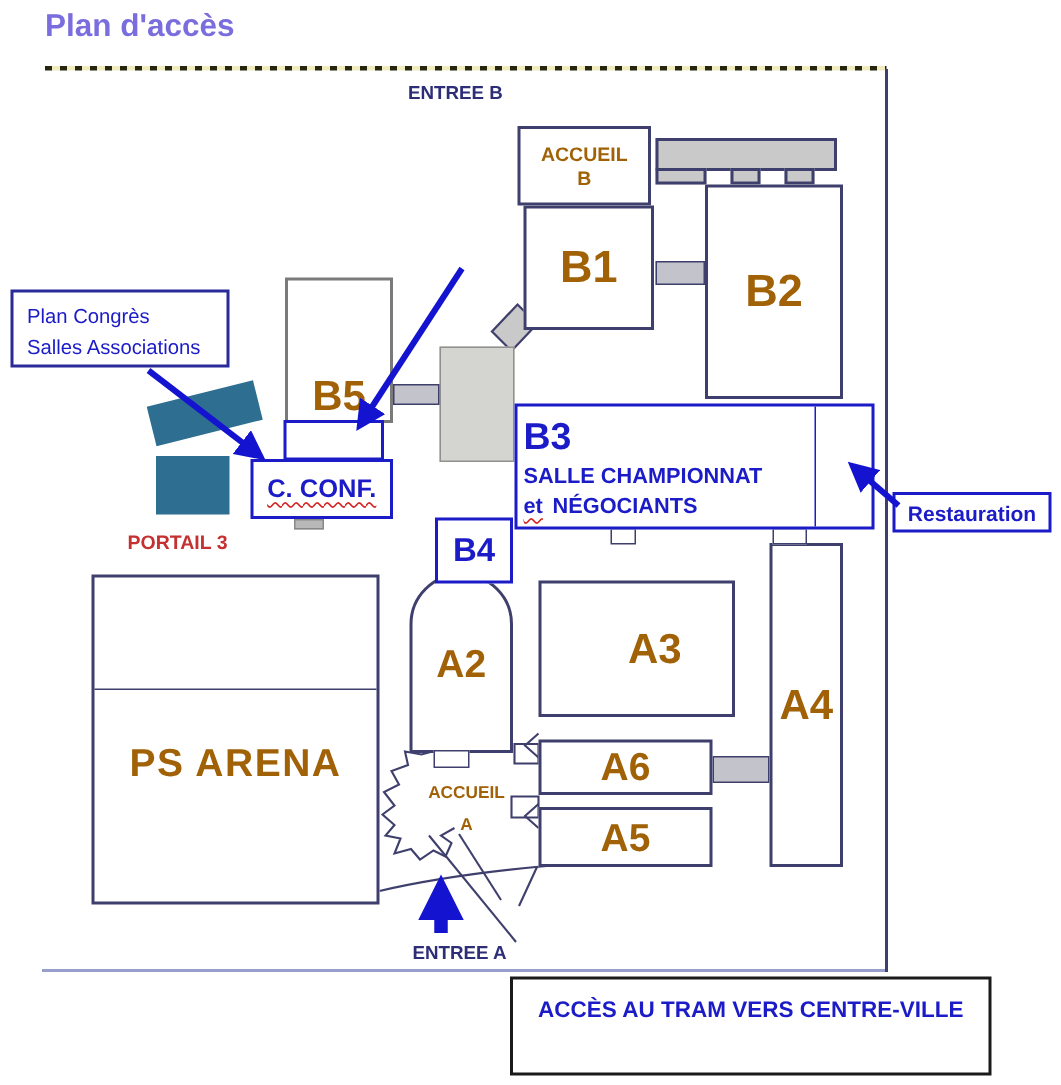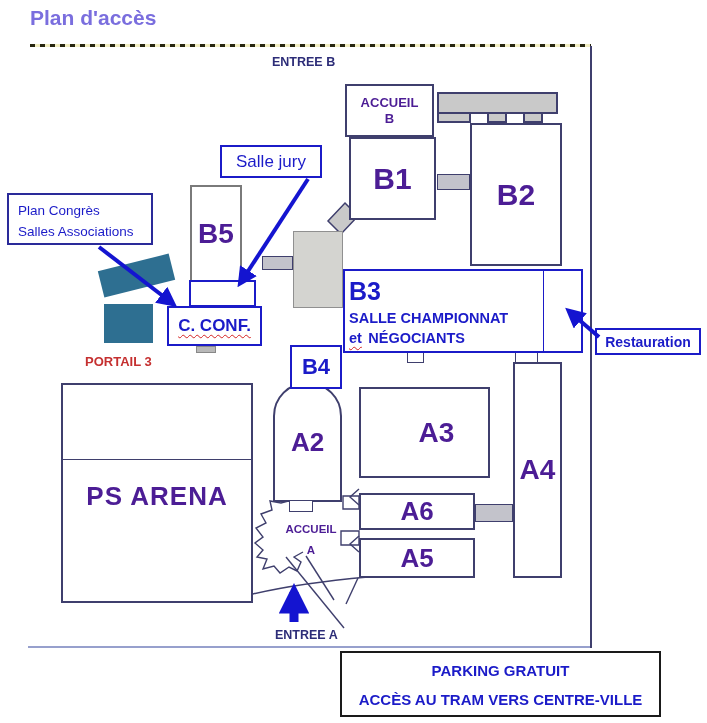--- a/index.html
+++ b/index.html
@@ -9,21 +9,21 @@
   }
   .abs{position:absolute;}
   .title{left:30px;top:6px;font-size:21px;font-weight:bold;color:#7a6ede;}
   .dashed-line{left:30px;top:44px;width:561px;height:3px;
     background:repeating-linear-gradient(90deg,#26260f 0 5px,#f0ecc0 5px 10px);}
   .map-right-border{left:590px;top:46px;height:602px;width:0;border-left:2px solid #3f3f6d;}
   .map-bottom-border{left:28px;top:646px;width:562px;height:0;border-top:2px solid #97a0cd;}
   .navy-box{border:2px solid #3f3f6d;background:#fff;box-sizing:border-box;
     display:flex;align-items:center;justify-content:center;}
   .blue-box{border:2.5px solid #1b1bc8;background:#fff;box-sizing:border-box;}
-  .red-label{color:#4c1d95;font-weight:bold;}
+  .red-label{color:#a16207;font-weight:bold;}
   .blue-text{color:#1b1bc8;}
   .navy-text{color:#2d2d78;font-weight:bold;}
   .gray-fill{background:#c9c9c9;border:2px solid #3f3f6d;box-sizing:border-box;}
   .gray-conn{background:#c3c3cb;border:1.5px solid #3f3f6d;box-sizing:border-box;}
   .svg-layer{left:0;top:0;pointer-events:none;}
   .teal{background:#2e6f91;}
   .wavy{text-decoration:underline wavy #d42222;text-decoration-thickness:1px;text-underline-offset:3px;}
   .parking-box{border:2px solid #1a1a1a;background:#fff;box-sizing:border-box;text-align:center;}
 </style>
 </head>
@@ -74,28 +74,28 @@
   <div class="abs navy-box" style="left:345px;top:84px;width:89px;height:53px;z-index:2;flex-direction:column;line-height:1.2;">
     <span class="red-label" style="font-size:13px;">ACCUEIL</span>
     <span class="red-label" style="font-size:13px;">B</span>
   </div>
   <div class="abs navy-box" style="left:349px;top:137px;width:87px;height:83px;z-index:2;">
     <span class="red-label" style="font-size:30px;">B1</span>
   </div>
   <div class="abs navy-box" style="left:470px;top:123px;width:92px;height:143px;z-index:2;">
     <span class="red-label" style="font-size:30px;">B2</span>
   </div>
-  <div class="abs navy-box" style="left:190px;top:185px;width:52px;height:97px;border-color:#7a7a7a;border-width:2.5px;z-index:2;">
+  <div class="abs navy-box" style="left:190px;top:185px;width:72px;height:97px;border-color:#7a7a7a;border-width:2.5px;z-index:2;align-items:flex-end;">
     <span class="red-label" style="font-size:28px;">B5</span>
   </div>
   <div class="abs blue-box" style="left:189px;top:280px;width:67px;height:27px;border-width:2px;z-index:2;"></div>
 
   <div class="abs navy-box" style="left:61px;top:383px;width:192px;height:220px;z-index:2;align-items:flex-start;">
     <div class="abs" style="left:0;top:74px;width:100%;border-top:1.5px solid #3f3f6d;"></div>
-    <div class="abs red-label" style="left:0;top:96px;width:100%;text-align:center;font-size:26px;letter-spacing:1px;">PS ARENA</div>
+    <div class="abs red-label" style="left:0;top:108px;width:100%;text-align:center;font-size:26px;letter-spacing:1px;">PS ARENA</div>
   </div>
   <div class="abs navy-box" style="left:273px;top:382px;width:69px;height:120px;border-radius:34px 34px 0 0;z-index:2;">
     <span class="red-label" style="font-size:26px;">A2</span>
   </div>
   <div class="abs" style="left:289px;top:500px;width:24px;height:12px;background:#fff;border:1.5px solid #3f3f6d;box-sizing:border-box;z-index:2;"></div>
   <div class="abs navy-box" style="left:359px;top:387px;width:131px;height:91px;z-index:2;">
     <span class="red-label" style="font-size:28px;margin-left:24px;">A3</span>
   </div>
   <div class="abs navy-box" style="left:513px;top:362px;width:49px;height:216px;z-index:2;">
     <span class="red-label" style="font-size:28px;">A4</span>
@@ -121,23 +121,20 @@
     <div class="abs" style="left:198px;top:0;height:100%;border-left:1.5px solid #1b1bc8;"></div>
     <div style="padding:6px 0 0 4px;">
       <div class="blue-text" style="font-size:25px;font-weight:bold;">B3</div>
       <div class="blue-text" style="font-size:14.5px;font-weight:bold;margin-top:4px;">SALLE CHAMPIONNAT</div>
       <div style="margin-top:3px;">
         <span class="blue-text wavy" style="font-size:14.5px;font-weight:bold;">et</span>
         <span class="blue-text" style="font-size:14.5px;font-weight:bold;margin-left:2px;">NÉGOCIANTS</span>
       </div>
     </div>
   </div>
-  <div class="abs blue-box" style="left:220px;top:145px;width:102px;height:33px;border-width:2px;z-index:3;display:flex;align-items:center;justify-content:center;">
-    <span class="blue-text" style="font-size:17px;">Salle jury</span>
-  </div>
   <div class="abs blue-box" style="left:7px;top:193px;width:146px;height:52px;border:2px solid #2a2a99;z-index:3;padding:6px 0 0 9px;line-height:1.55;">
     <div class="blue-text" style="font-size:13.5px;">Plan Congrès</div>
     <div class="blue-text" style="font-size:13.5px;">Salles Associations</div>
   </div>
   <div class="abs blue-box" style="left:167px;top:306px;width:95px;height:40px;z-index:3;display:flex;align-items:center;justify-content:center;">
     <span class="blue-text wavy" style="font-size:17px;font-weight:bold;">C. CONF.</span>
   </div>
   <div class="abs blue-box" style="left:595px;top:328px;width:106px;height:27px;z-index:3;display:flex;align-items:center;justify-content:center;">
     <span class="blue-text" style="font-size:14px;font-weight:bold;">Restauration</span>
   </div>
@@ -151,17 +148,16 @@
         <path d="M0,0 L3.4,1.7 L0,3.4 Z" fill="#1414d0"></path>
       </marker>
     </defs>
     <line x1="308" y1="179" x2="241" y2="282" stroke="#1414d0" stroke-width="4" marker-end="url(#ah)"></line>
     <line x1="99" y1="247" x2="172" y2="303" stroke="#1414d0" stroke-width="4" marker-end="url(#ah)"></line>
     <line x1="599" y1="337" x2="570" y2="312" stroke="#1414d0" stroke-width="4" marker-end="url(#ah)"></line>
     <line x1="294" y1="622" x2="294" y2="592" stroke="#1414d0" stroke-width="9" marker-end="url(#ah2)"></line>
   </svg>
 
   <div class="abs parking-box" style="left:340px;top:651px;width:321px;height:66px;z-index:3;">
-    <div class="blue-text" style="font-size:15px;font-weight:bold;margin-top:9px;">PARKING GRATUIT</div>
     <div class="blue-text" style="font-size:15px;font-weight:bold;margin-top:12px;">ACCÈS AU TRAM VERS CENTRE-VILLE</div>
   </div>
 
 </div>
 
 </body></html>

